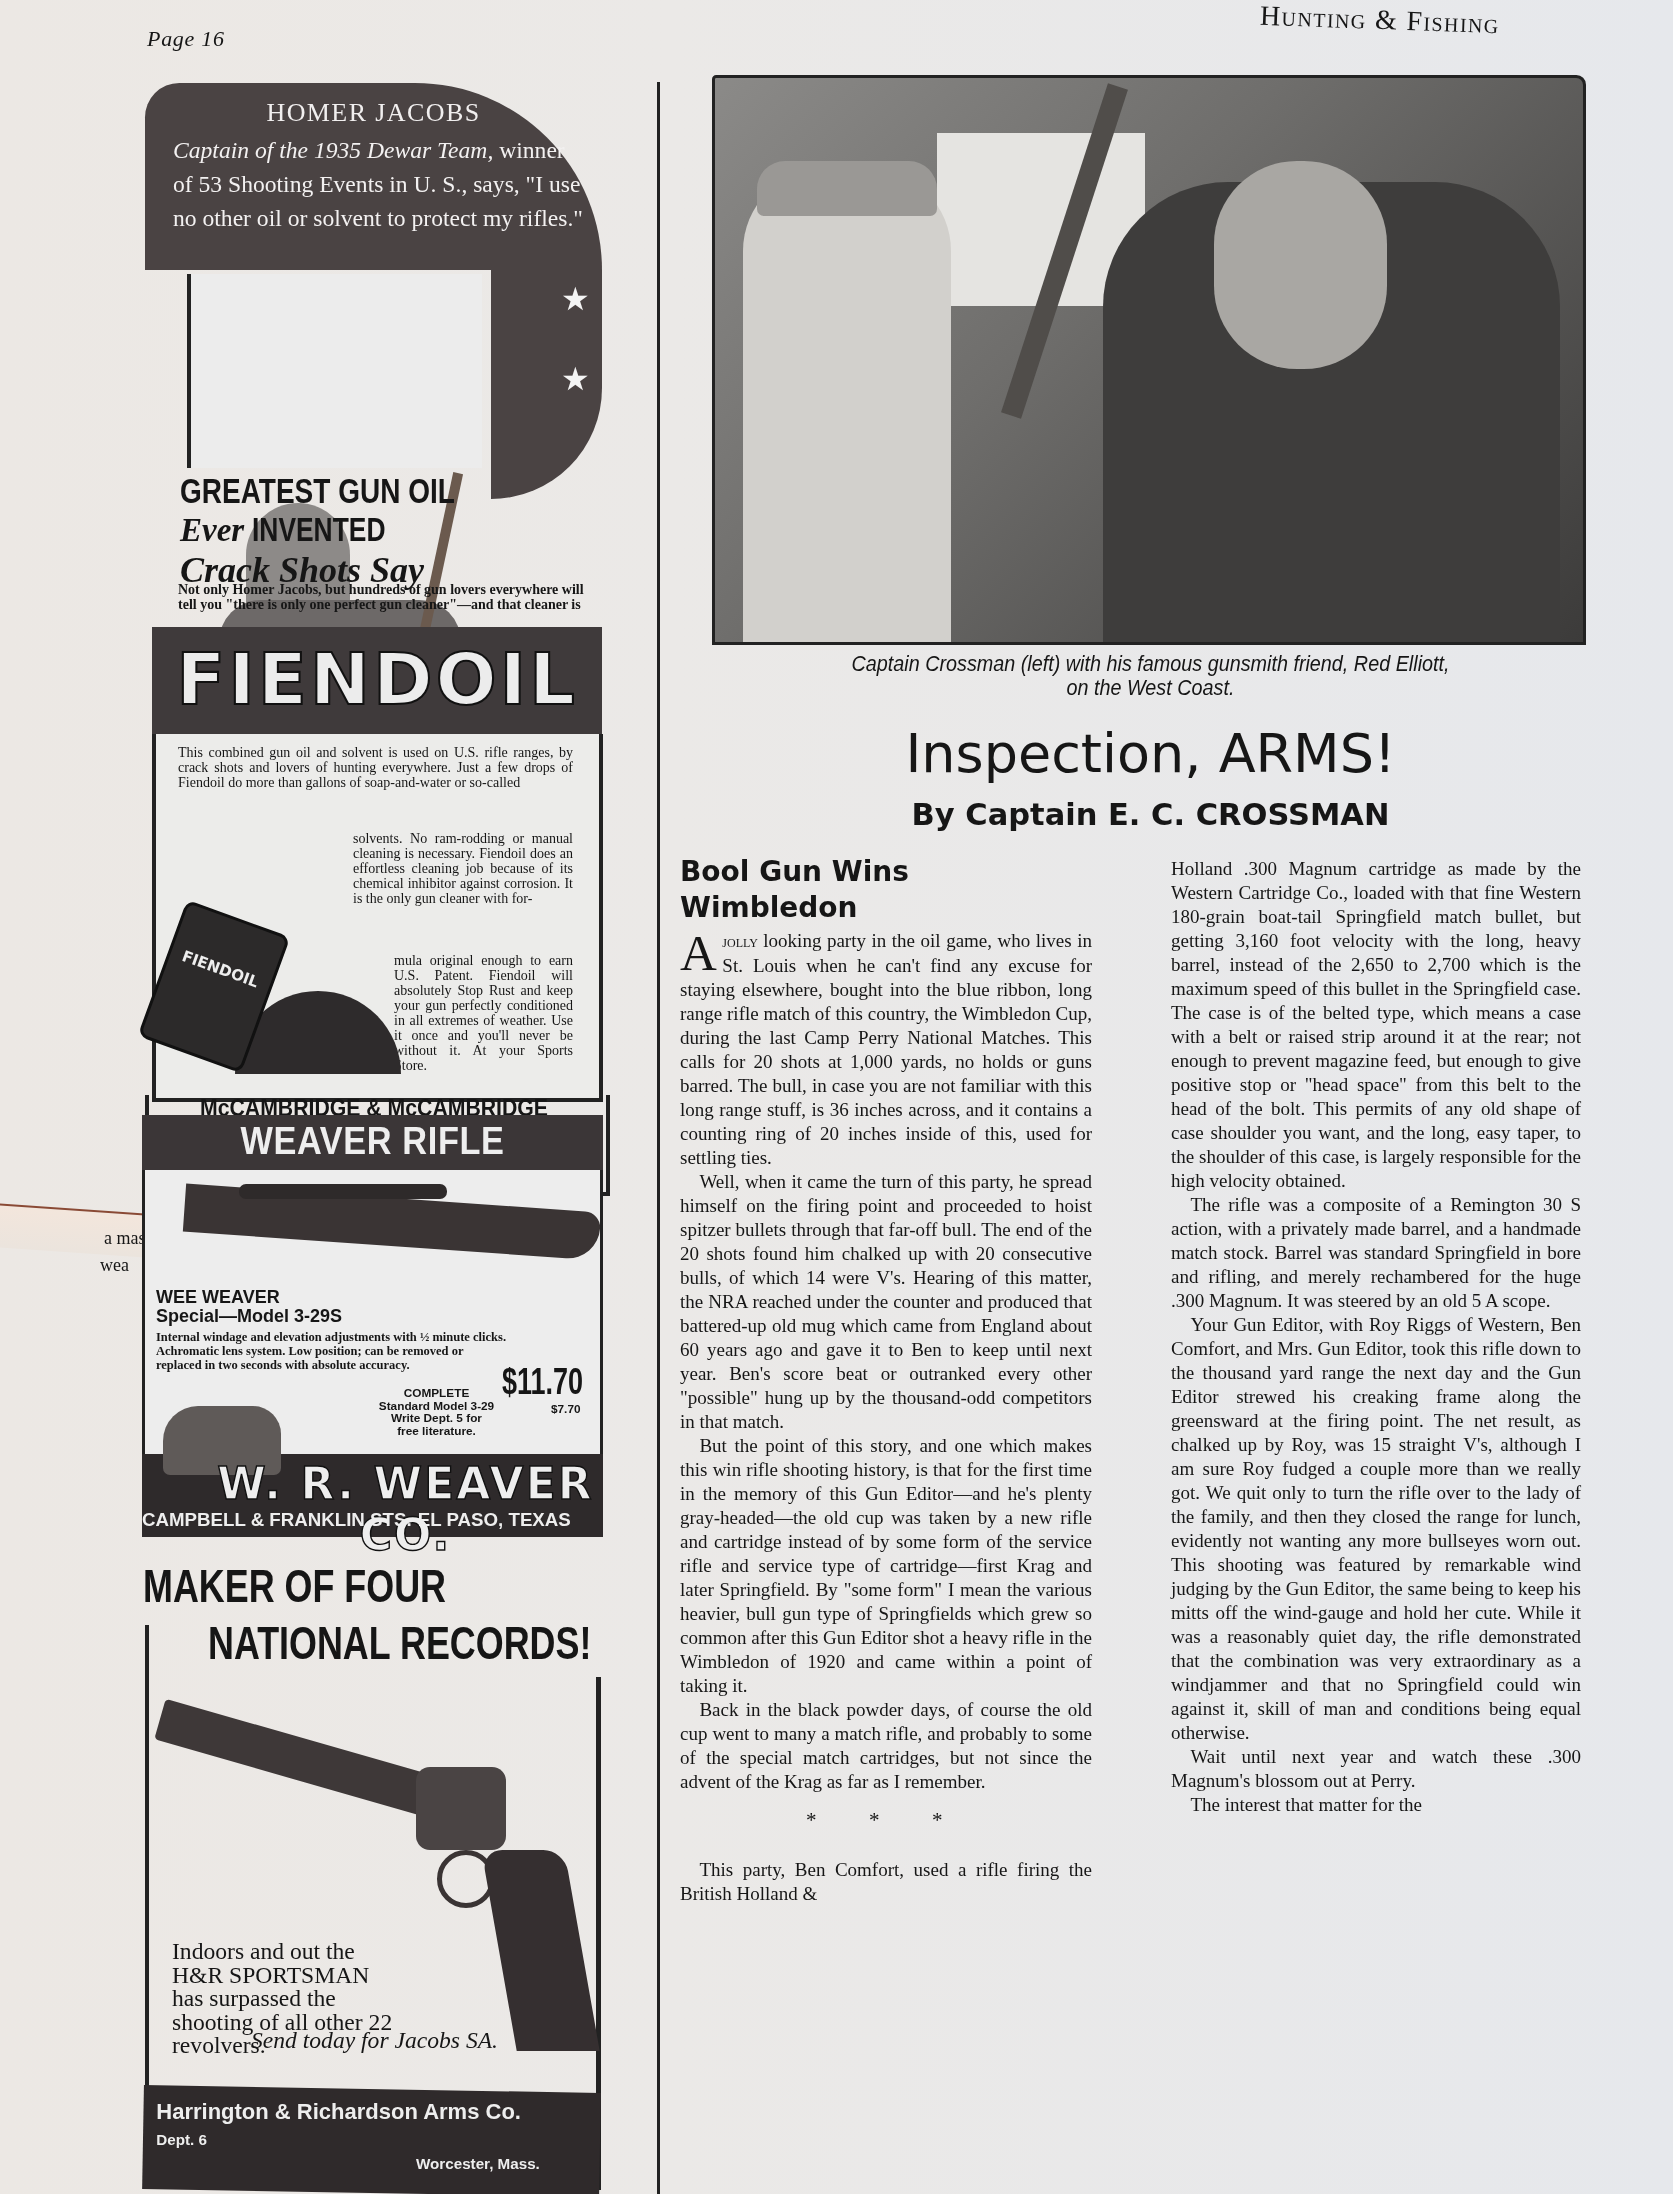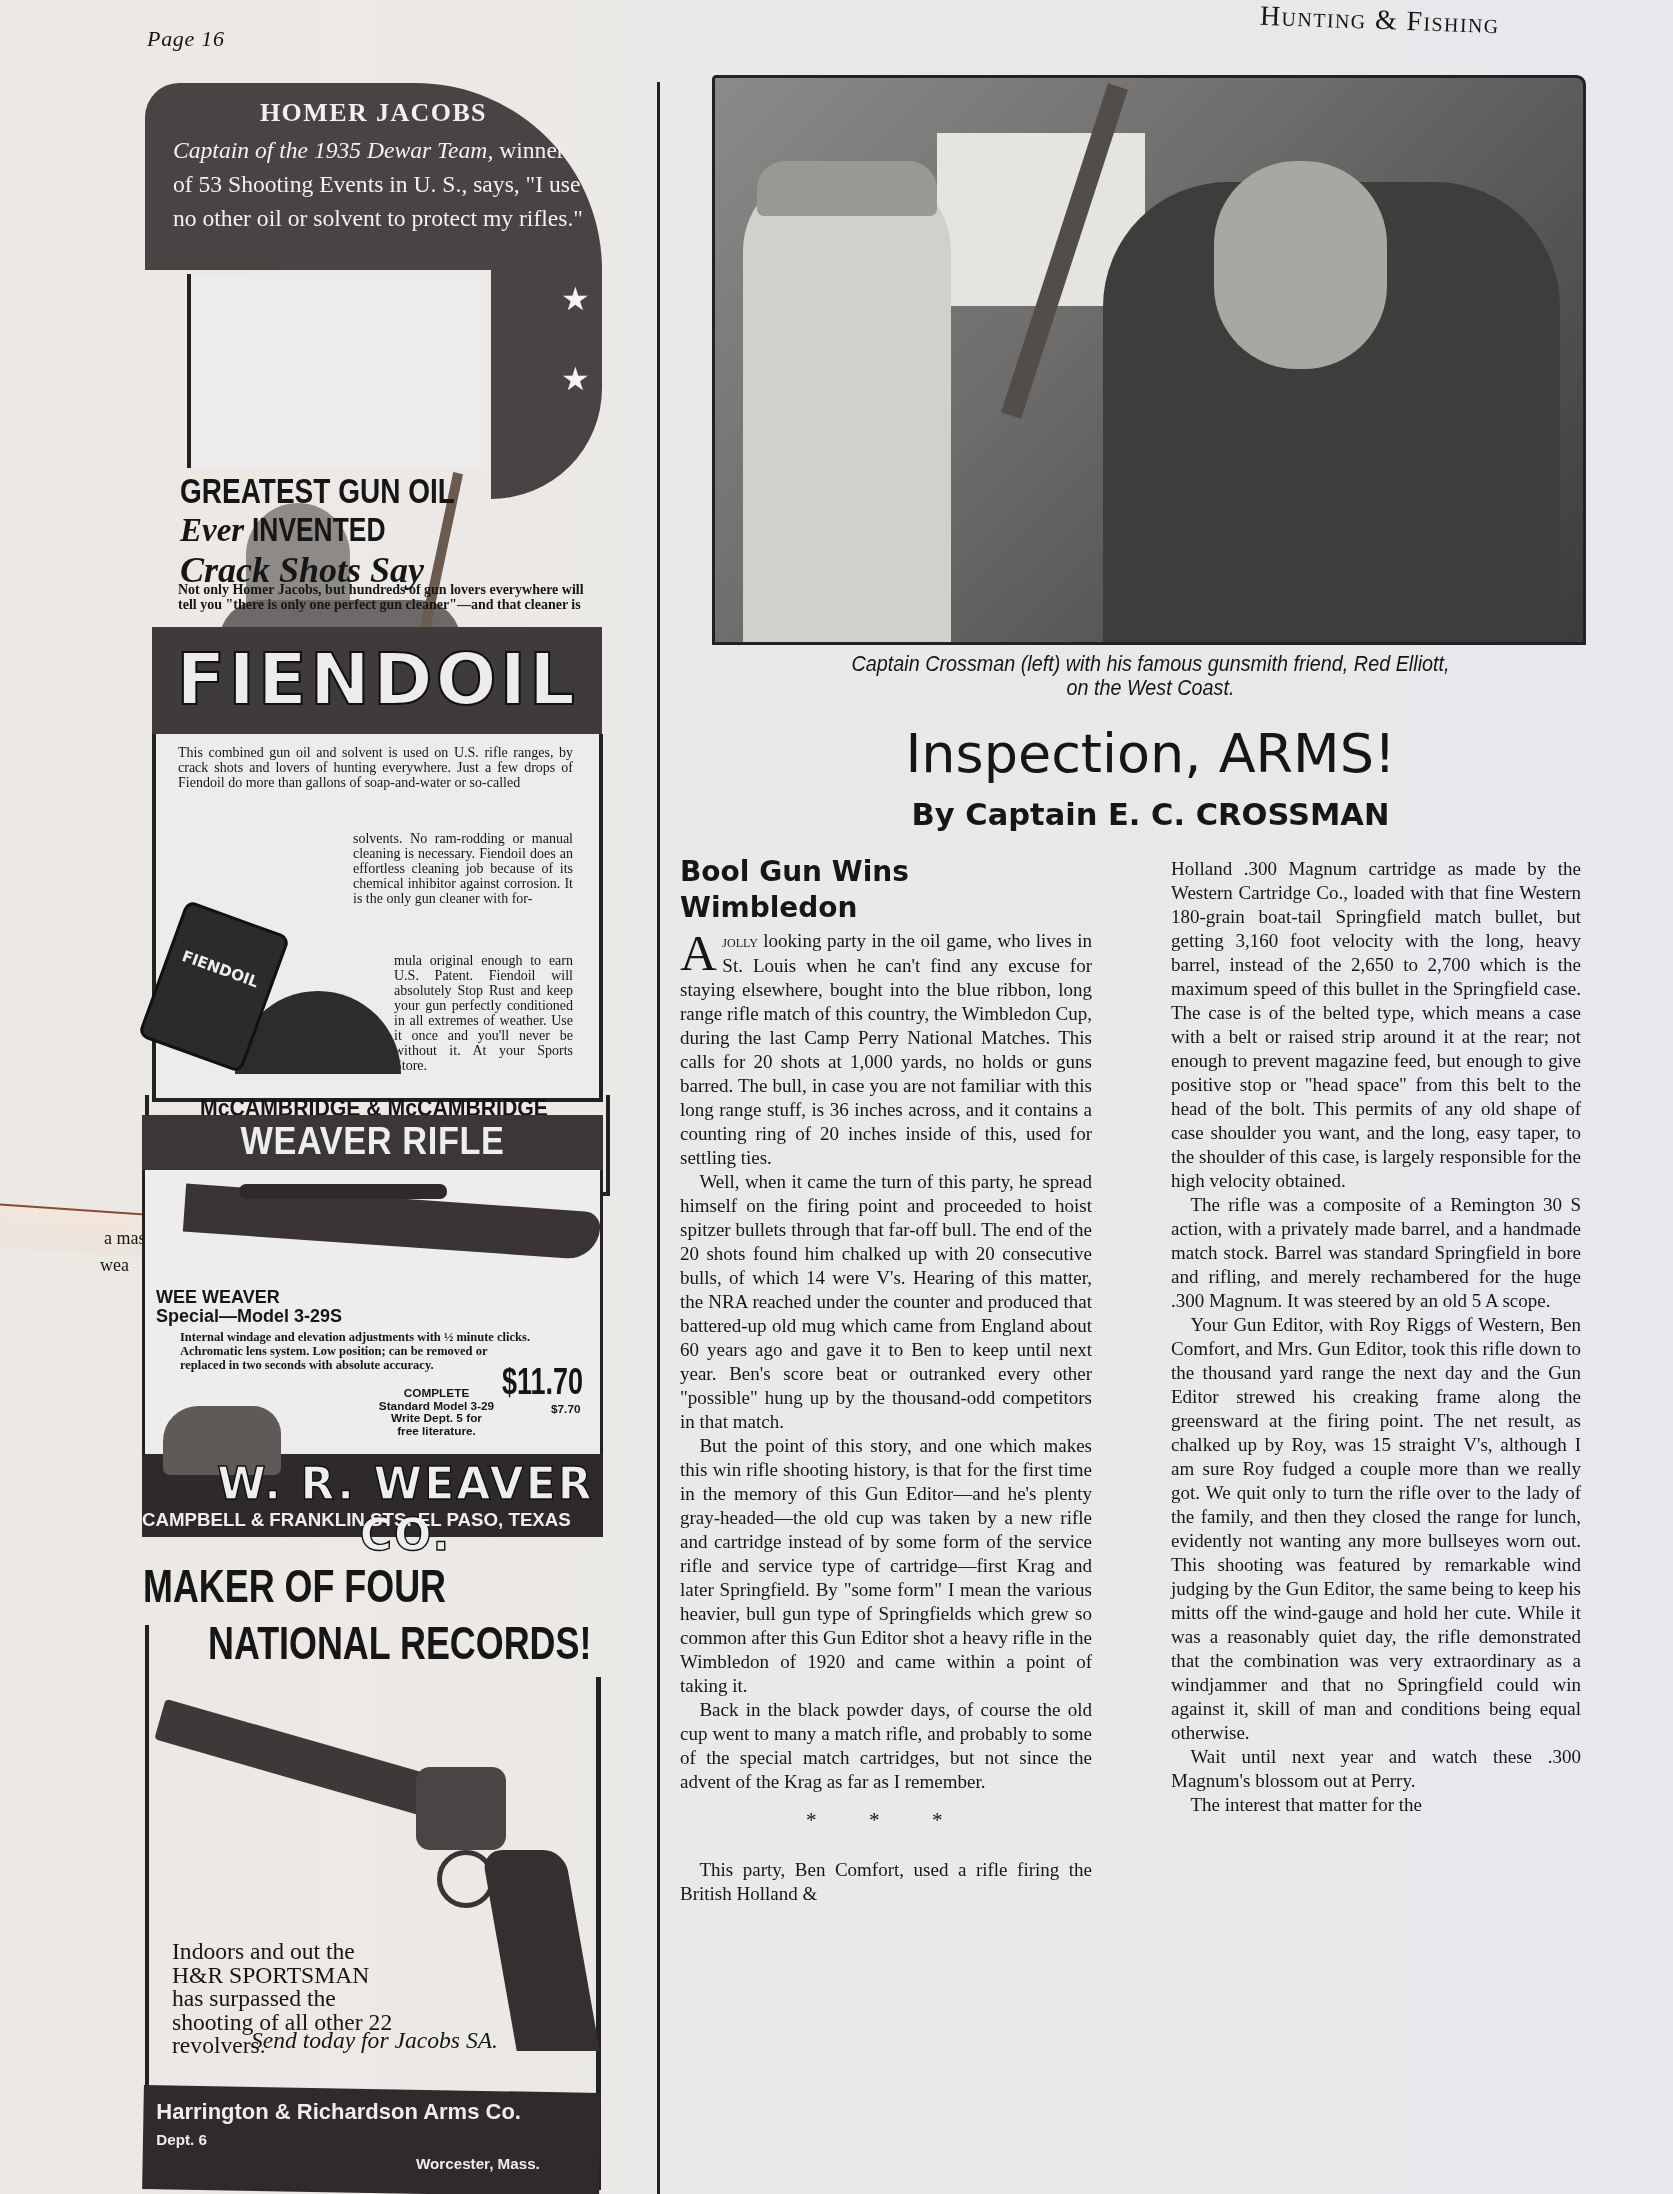--- a/index.html
+++ b/index.html
@@ -9,21 +9,21 @@
   .pagenum{left:147px;top:26px;font-style:italic;font-size:22px;letter-spacing:0.7px;}
   .runhead{left:1260px;top:4.2px;font-size:28px;font-variant:small-caps;letter-spacing:1.4px;transform:rotate(2deg);}
   .vrule{left:657px;top:82px;width:2.8px;height:2112px;background:#222;}
   .tear{left:0;top:1209px;width:159px;height:42px;border-top:2.8px solid #8a4a35;background:linear-gradient(#f3e6dc,#ebe4dd);transform:skewY(4deg);}
   .tear-text1{left:104px;top:1228px;font-size:18px;}
   .tear-text2{left:100px;top:1255px;font-size:18px;}
 
   
   .ad1{left:145px;top:83px;width:457px;height:1022px;}
   .ad1-top{position:absolute;left:0;top:0;width:457px;height:187px;background:#4a4343;border-radius:42px 229px 0 0;}
-  .ad1-name{position:absolute;left:0;top:15.2px;width:457px;text-align:center;color:#f1efef;font-size:26px;letter-spacing:1.4px;font-weight:bold;}
+  .ad1-name{position:absolute;left:0;top:15.2px;width:457px;text-align:center;color:#f1efef;font-size:26px;letter-spacing:1.4px;font-weight:normal;}
   .ad1-quote{position:absolute;left:28px;top:50px;width:416px;color:#f3f1f1;font-size:23.6px;line-height:34px;}
   .ad1-quote .it{font-style:italic;}
   .ad1-photo{position:absolute;left:42px;top:191px;width:291px;height:194px;background:#ececec;border-left:4.2px solid #222;}
   .ad1-head{position:absolute;left:55px;top:229px;width:104px;height:132px;border-radius:52px 52px 28px 28px;background:#8d8a88;}
   .ad1-body{position:absolute;left:28px;top:326px;width:242px;height:59px;background:#6d6968;border-radius:42px 42px 0 0;}
   .ad1-gun{position:absolute;left:242px;top:197px;width:9.7px;height:194px;background:#6b5a4e;transform:rotate(12deg);}
   .ad1-star{position:absolute;color:#f4f4f4;font-size:32px;}
   .ad1-side{position:absolute;left:346px;top:187px;width:111px;height:229px;background:#4a4343;border-radius:0 0 111px 0;}
   .ad1-headline{position:absolute;left:35px;top:388px;width:388px;}
   .ad1-h1{font-family:"Liberation Sans","DejaVu Sans",sans-serif;font-weight:bold;font-size:35px;transform:scaleX(.8);transform-origin:left;white-space:nowrap;}
@@ -46,21 +46,21 @@
   .ad1-frame{position:absolute;left:0;top:1012px;width:457px;height:97px;border:4.2px solid #222;border-top:none;}
 
   
   .ad2{left:142px;top:1115px;width:461px;height:423px;}
   .ad2-band{position:absolute;left:0;top:0;width:461px;height:55px;background:#3b3637;}
   .ad2-title{position:absolute;left:0;top:4.2px;width:461px;text-align:center;color:#eee;font-family:"Liberation Sans",sans-serif;font-weight:bold;font-size:39px;letter-spacing:0.7px;transform:scaleX(.88);}
   .ad2-body{position:absolute;left:0;top:55px;width:461px;height:308px;background:#ededed;border:3.5px solid #222;border-top:none;box-sizing:border-box;}
   .ad2-rifle{position:absolute;left:42px;top:83px;width:416px;height:48px;background:#3a3434;border-radius:0 21px 42px 0;transform:rotate(4deg);}
   .ad2-scope{position:absolute;left:97px;top:69px;width:208px;height:15.2px;background:#2e2a2a;border-radius:7px;}
   .ad2-wee{position:absolute;left:14px;top:173px;font-family:"Liberation Sans",sans-serif;font-weight:bold;font-size:18px;line-height:19.4px;}
-  .ad2-desc{position:absolute;left:14px;top:215px;width:353px;font-size:12.5px;line-height:14px;font-weight:bold;margin-left:24px;}
+  .ad2-desc{position:absolute;left:14px;top:215px;width:353px;font-size:12.5px;line-height:14px;font-weight:bold;}
   .ad2-complete{position:absolute;left:208px;top:272px;width:173px;text-align:center;font-family:"Liberation Sans",sans-serif;font-weight:bold;font-size:11.8px;line-height:12.5px;}
   .ad2-price{position:absolute;left:360px;top:246px;font-family:"Liberation Sans",sans-serif;font-weight:bold;font-size:36px;transform:scaleX(.75);transform-origin:left;}
   .ad2-std-price{position:absolute;left:409px;top:287px;font-family:"Liberation Sans",sans-serif;font-weight:bold;font-size:11.8px;}
   .ad2-hunter{position:absolute;left:21px;top:291px;width:118px;height:69px;background:#5f5a58;border-radius:35px 28px 7px 7px;}
   .ad2-ground{position:absolute;left:0;top:339px;width:461px;height:83px;background:#2e2a2b;}
   .ad2-co{position:absolute;left:0;top:343px;width:461px;text-align:center;color:#eee;font-family:"DejaVu Sans",sans-serif;font-weight:bold;font-size:44px;letter-spacing:2.1px;padding-left:33px;-webkit-text-stroke:1.4px #111;}
   .ad2-addr{position:absolute;left:0;top:394px;width:461px;text-align:left;color:#eee;font-family:"Liberation Sans",sans-serif;font-weight:bold;font-size:18.7px;}
 
   
   .ad3{left:139px;top:1559px;width:471px;height:635px;}

